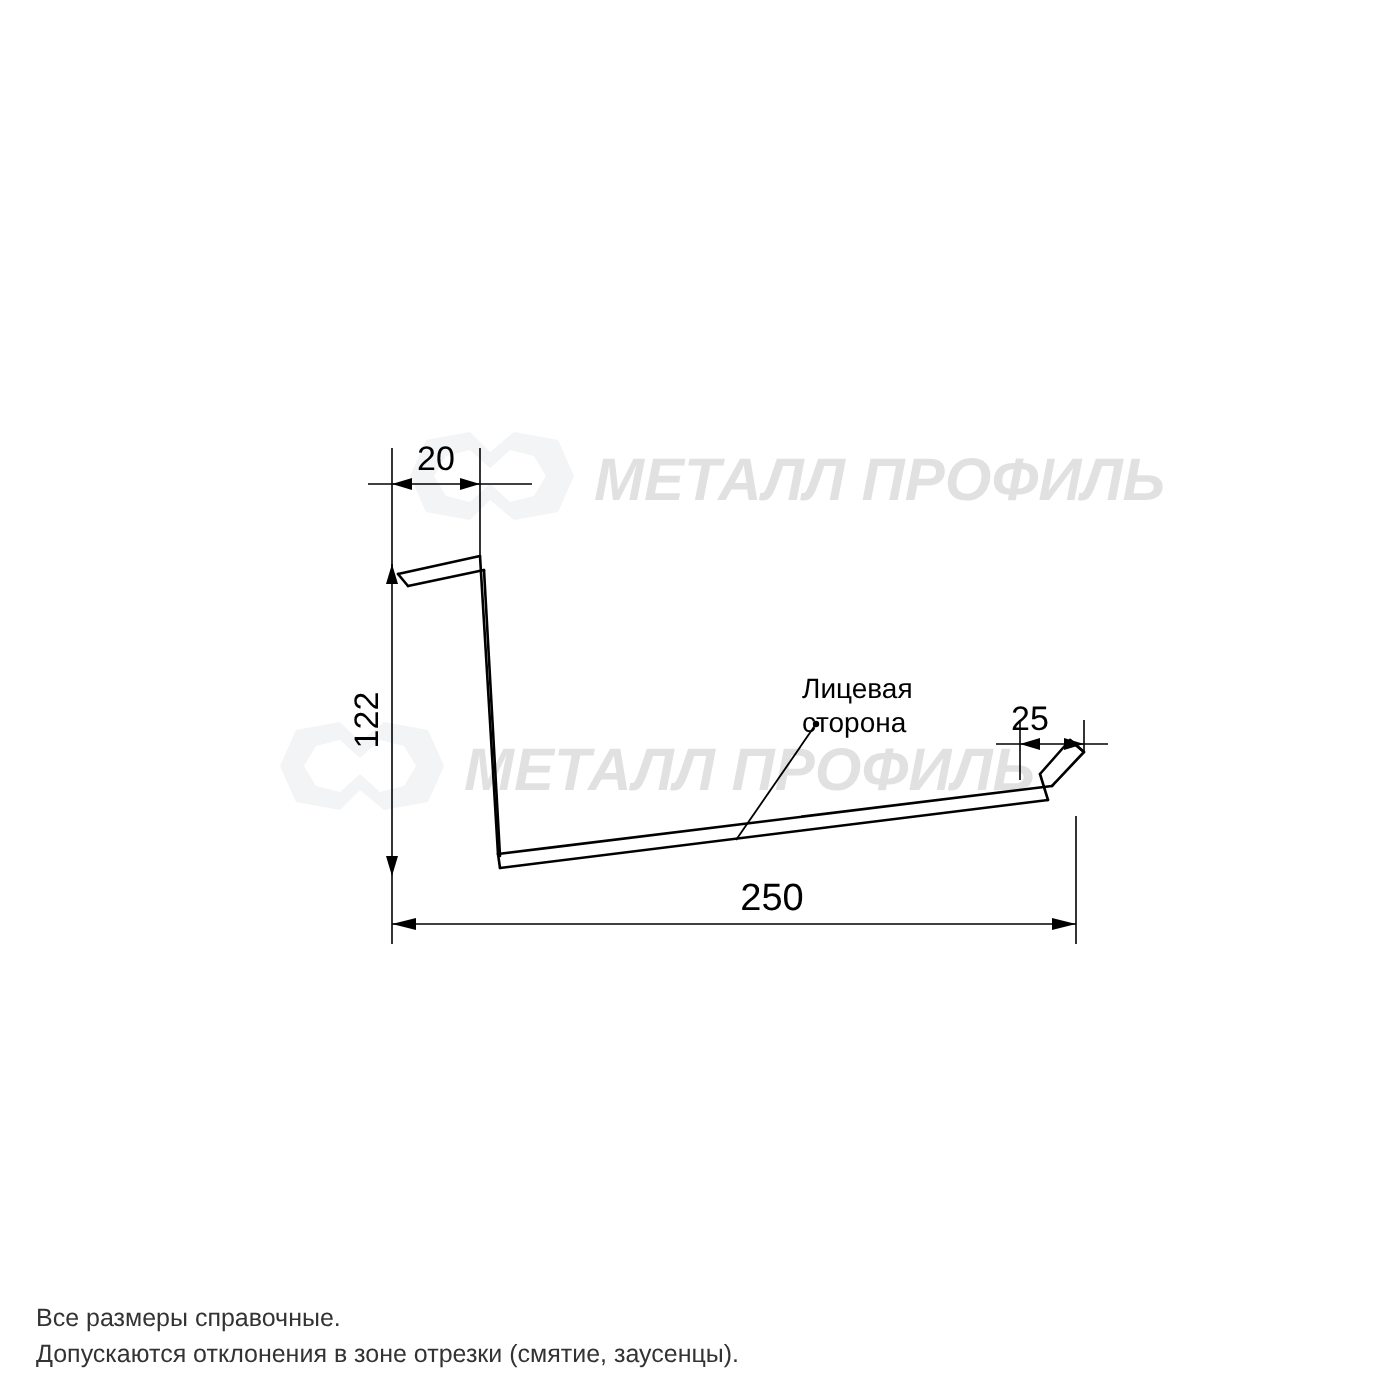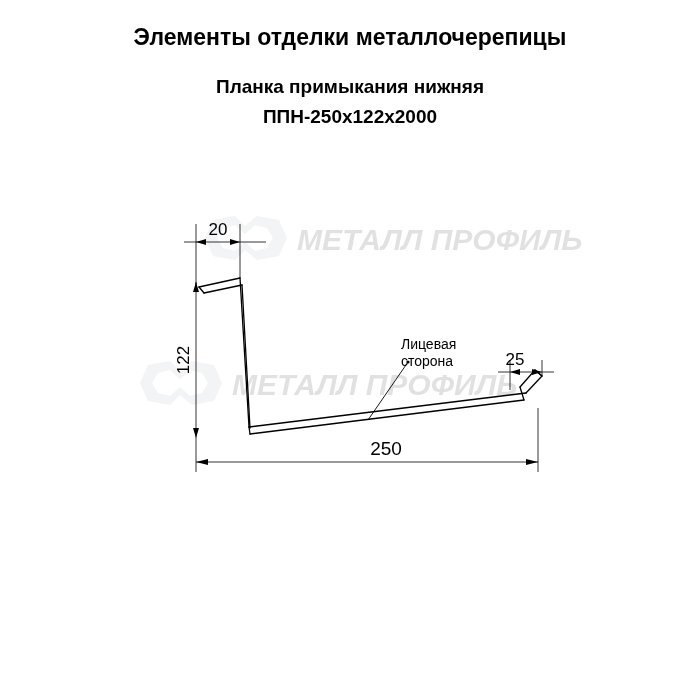--- a/index.html
+++ b/index.html
@@ -77,25 +77,20 @@
   svg text {
     font-family: "Liberation Sans", sans-serif;
     fill: #000000;
   }
 </style>
 </head>
 <body>
 
 <div class="page">
 
-  <div class="title-block">
-    <div class="main-title">Элементы отделки металлочерепицы</div>
-    <div class="sub-title">Планка примыкания нижняя</div>
-    <div class="sub-title2">ППН-250x122x2000</div>
-  </div>
 
   <div class="watermarks">
     <svg width="700" height="330" viewBox="0 0 700 330">
       <g opacity="0.12" fill="#9aa0a6">
 
         <g transform="translate(205,30)">
           <path d="M0,28 L8,10 L30,6 L40,16 L52,6 L74,10 L82,28 L74,46 L52,50 L40,40 L30,50 L8,46 Z
                    M12,28 L18,18 L30,15 L40,24 L50,15 L62,18 L68,28 L62,38 L50,41 L40,32 L30,41 L18,38 Z" fill-rule="evenodd"></path>
           <text x="92" y="40" font-size="30" font-weight="bold" font-style="italic" fill="#9aa0a6">МЕТАЛЛ ПРОФИЛЬ</text>
         </g>
@@ -175,14 +170,18 @@
 
       <text x="497" y="185" font-size="17" text-anchor="middle">25</text>
 
       <text x="368" y="275" font-size="19" text-anchor="middle">250</text>
 
       <text x="383" y="169" font-size="14" text-anchor="start">Лицевая</text>
       <text x="383" y="186" font-size="14" text-anchor="start">сторона</text>
     </svg>
   </div>
 
+  <div class="footer">
+    <div>Все размеры справочные.</div>
+    <div>Допускаются отклонения в зоне отрезки (смятие, заусенцы).</div>
+  </div>
 
 </div>
 
 </body></html>

